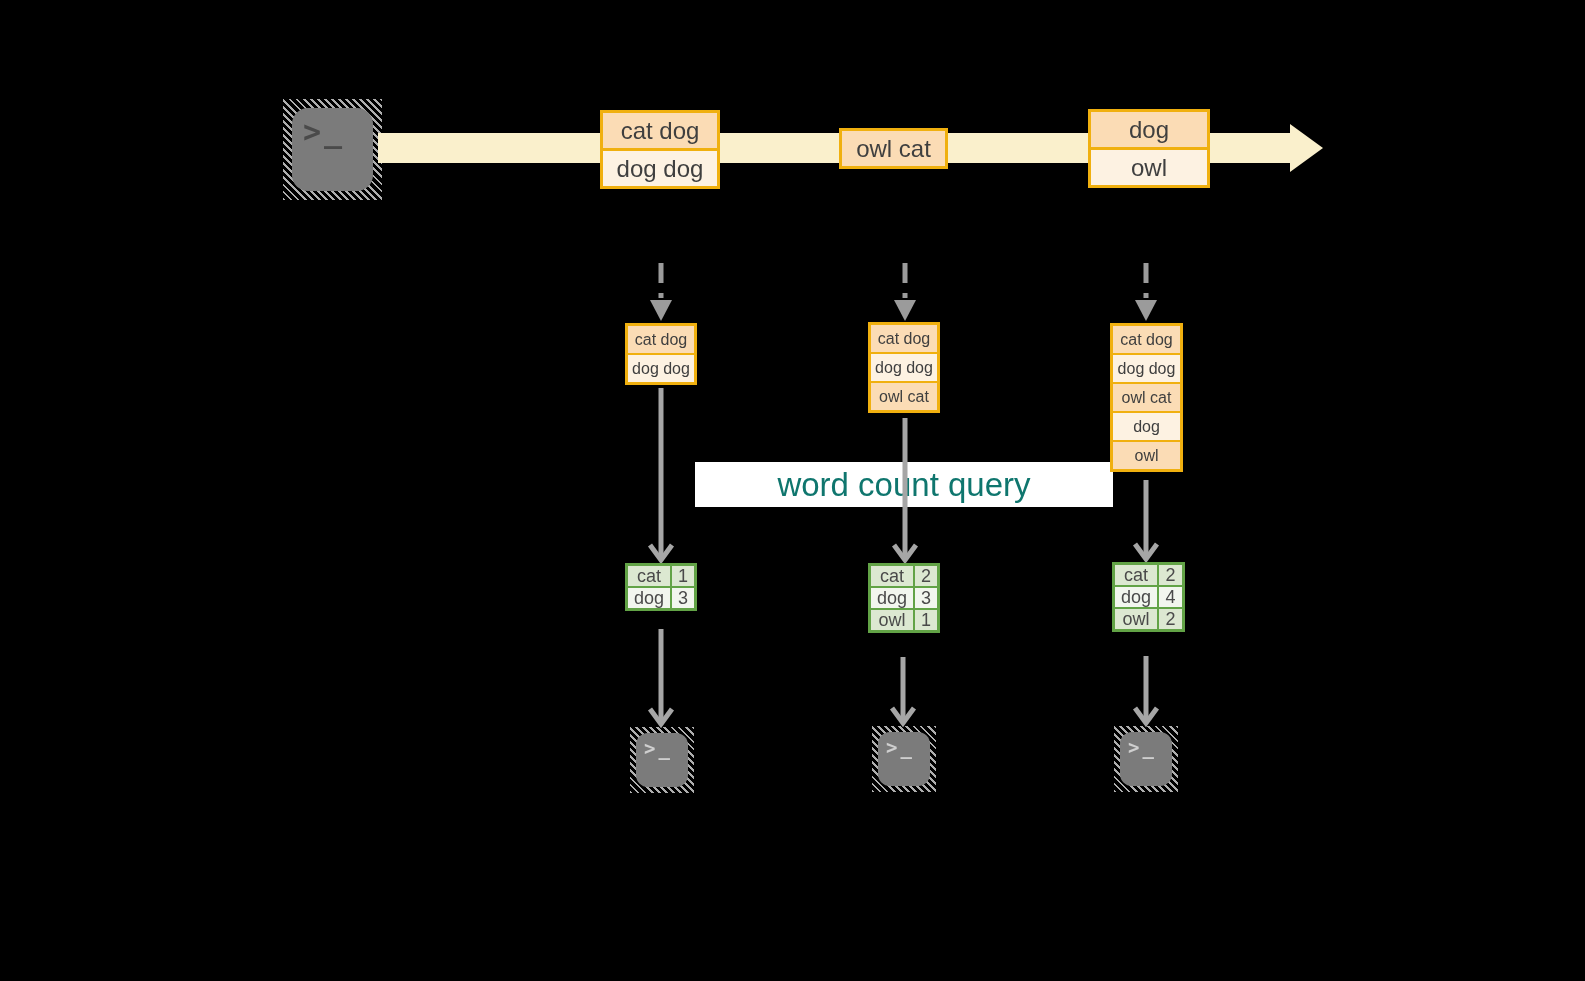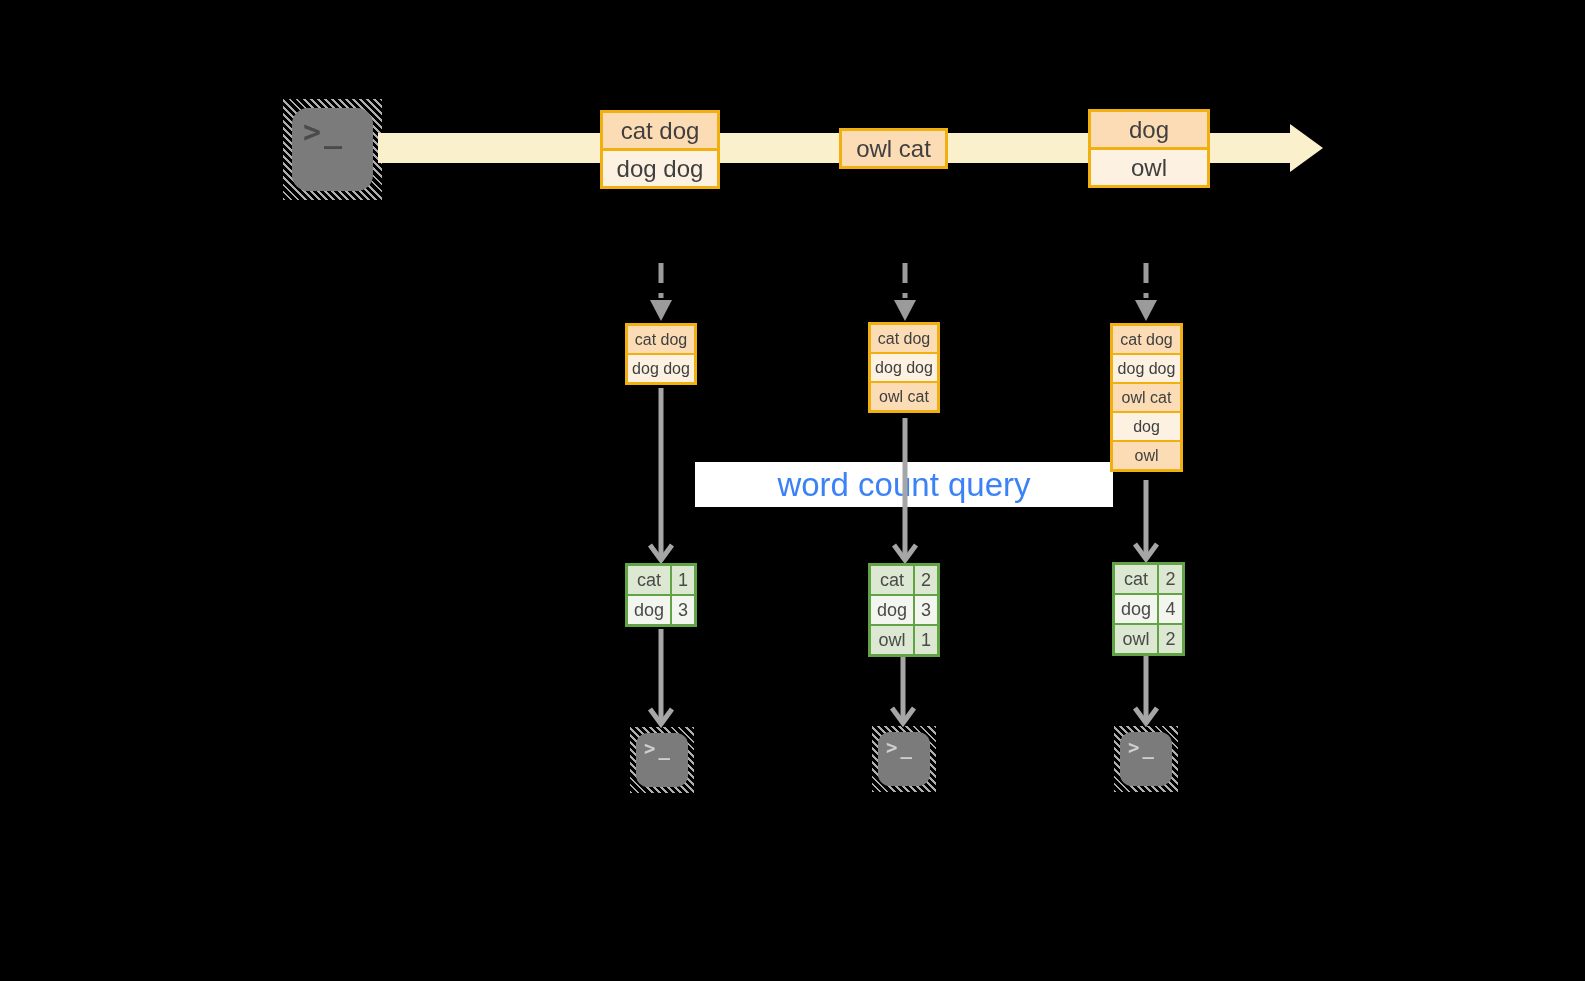--- a/index.html
+++ b/index.html
@@ -39,25 +39,25 @@
   .obox .row + .row{margin-top:3px;text-align:center;}
   .row.peach{background:var(--peach);}
   .row.cream{background:var(--cream);}
   .event .row{height:35px;font-size:24px;}
   .stack .row{height:27px;font-size:16px;}
   .stack .row + .row{margin-top:2px;}
 
   
   .query{position:absolute;left:695px;top:462px;width:418px;height:45px;background:#FFFFFF;
          display:flex;align-items:center;justify-content:center;
-         font-size:33px;color:#3b82f6;z-index:2;}
+         font-size:33px;color:#0f766e;z-index:2;}
 
   
   .ctable{position:absolute;border:3px solid var(--green);background:var(--green);z-index:4;}
-  .trow{display:flex;height:28px;}
+  .trow{display:flex;height:20px;}
   .trow + .trow{margin-top:2px;}
   .trow .cell{display:flex;align-items:center;justify-content:center;
               font-size:18px;color:#4A4A4A;}
   .trow .word{width:42px;margin-right:2px;}
   .trow .num{flex:1;}
   .trow.g1 .cell{background:var(--g-light);}
   .trow.g2 .cell{background:var(--g-lighter);}
 
   .layer{position:absolute;left:0;top:0;z-index:3;}
   .z4{z-index:4;}

